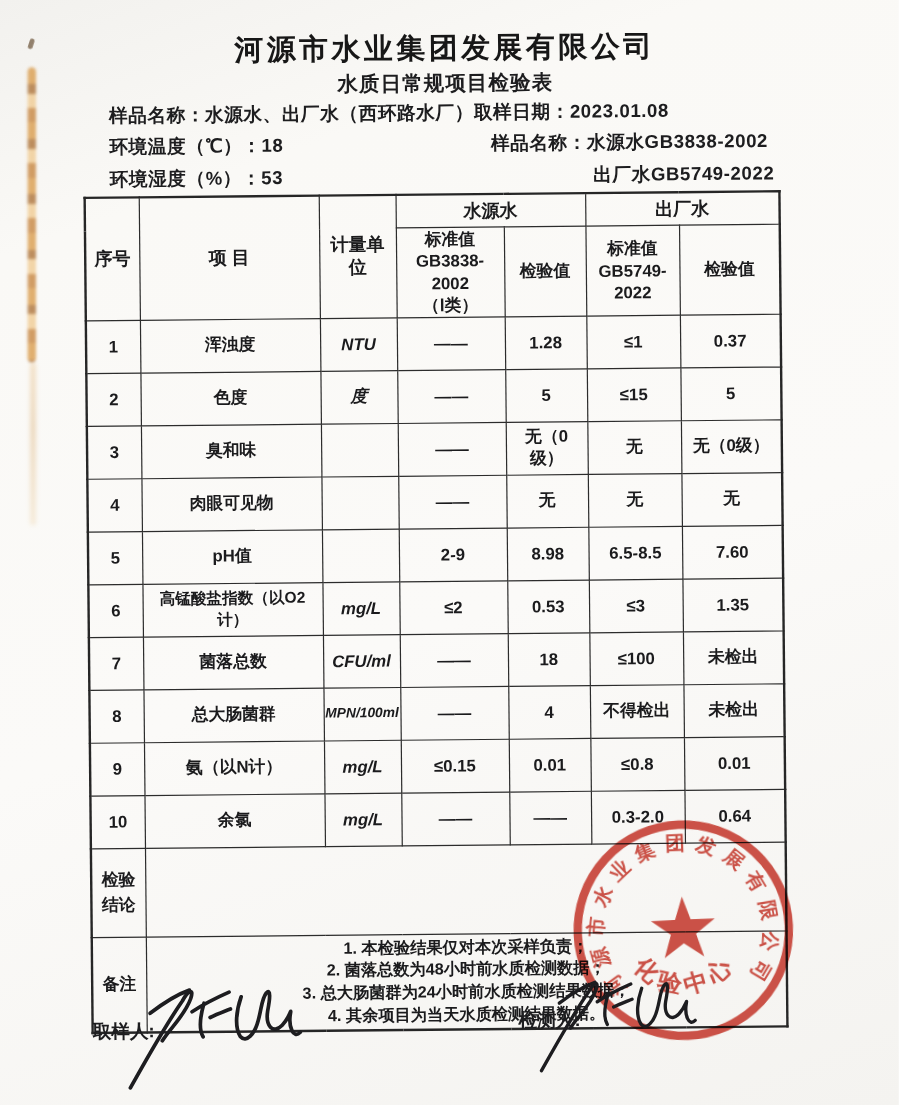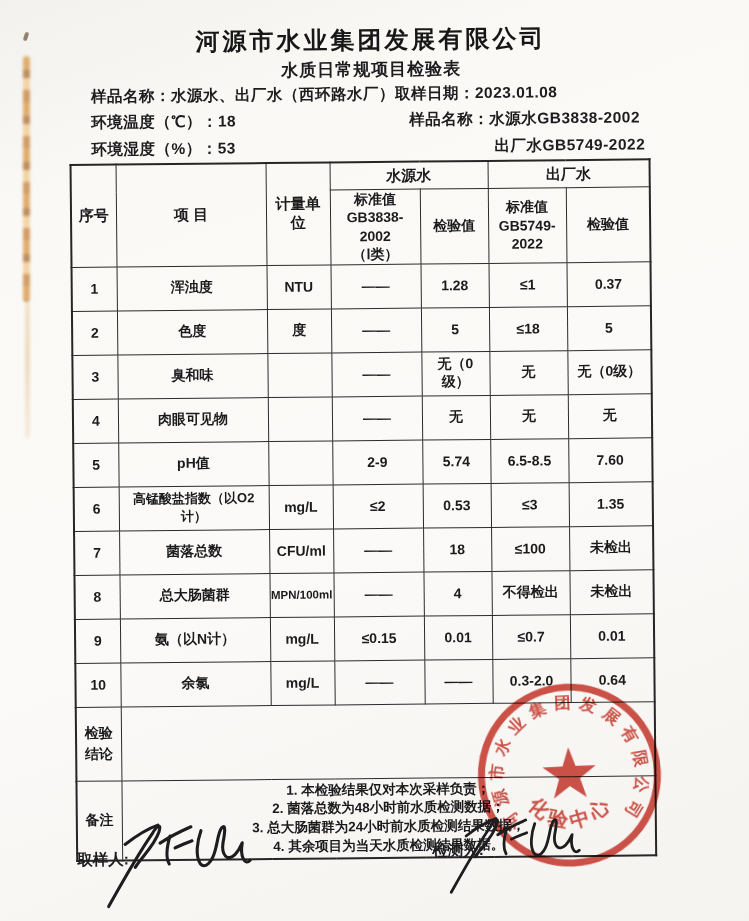--- a/index.html
+++ b/index.html
@@ -23,21 +23,21 @@
 
   table.report{position:absolute;left:72px;top:161px;width:579px;border-collapse:collapse;
     table-layout:fixed;border:2px solid #262626;}
   table.report td{border:1.5px solid #2c2c2c;text-align:center;vertical-align:middle;
     font-size:14px;font-weight:600;color:#1b1b1d;padding:0 2px;overflow:hidden;}
   tr.h1 td{height:26px;font-size:15px;}
   tr.h2 td{height:56px;}
   td.std-h{font-size:12.5px;line-height:1.32;margin-left:28px;}
   tr.datarow td{height:43px;}
   td.item{text-align:left;padding-left:7px;}
-  td.unit{font-size:12px;}
+  td.unit{font-size:12px;font-style:italic;}
   .preline{white-space:pre-line;}
   tr.concl td{height:73px;}
   tr.notesrow td{height:78px;}
   td.lab{font-size:14.5px;line-height:1.5;}
   td.notes-cell{text-align:left;vertical-align:middle;padding:2px 4px 2px 8px;}
   td.notes-cell div{font-size:13.5px;font-weight:600;line-height:1.38;white-space:nowrap;}
 
   .seal{position:absolute;left:468px;top:679px;width:196px;height:196px;
     opacity:0.88;mix-blend-mode:multiply;transform:rotate(-2deg);filter:blur(0.2px);}
   .sig-label{position:absolute;font-size:15.5px;font-weight:600;}
@@ -106,21 +106,21 @@
         <td>1.28</td>
         <td>≤1</td>
         <td>0.37</td>
       </tr>
       <tr class="datarow">
         <td>2</td>
         <td class="item">色度</td>
         <td class="unit">度</td>
         <td>——</td>
         <td>5</td>
-        <td>≤18</td>
+        <td>≤15</td>
         <td>5</td>
       </tr>
       <tr class="datarow">
         <td>3</td>
         <td class="item">臭和味</td>
         <td class="unit"></td>
         <td>——</td>
         <td>无（0级）</td>
         <td>无</td>
         <td>无（0级）</td>
@@ -132,21 +132,21 @@
         <td>——</td>
         <td>无</td>
         <td>无</td>
         <td>无</td>
       </tr>
       <tr class="datarow">
         <td>5</td>
         <td class="item">pH值</td>
         <td class="unit"></td>
         <td>2-9</td>
-        <td>5.74</td>
+        <td>8.98</td>
         <td>6.5-8.5</td>
         <td>7.60</td>
       </tr>
       <tr class="datarow">
         <td>6</td>
         <td class="item" style="font-size:13px">高锰酸盐指数（以O2计）</td>
         <td class="unit">mg/L</td>
         <td>≤2</td>
         <td>0.53</td>
         <td>≤3</td>
@@ -169,21 +169,21 @@
         <td>4</td>
         <td>不得检出</td>
         <td>未检出</td>
       </tr>
       <tr class="datarow">
         <td>9</td>
         <td class="item">氨（以N计）</td>
         <td class="unit">mg/L</td>
         <td>≤0.15</td>
         <td>0.01</td>
-        <td>≤0.7</td>
+        <td>≤0.8</td>
         <td>0.01</td>
       </tr>
       <tr class="datarow">
         <td>10</td>
         <td class="item">余氯</td>
         <td class="unit">mg/L</td>
         <td>——</td>
         <td>——</td>
         <td>0.3-2.0</td>
         <td>0.64</td>

